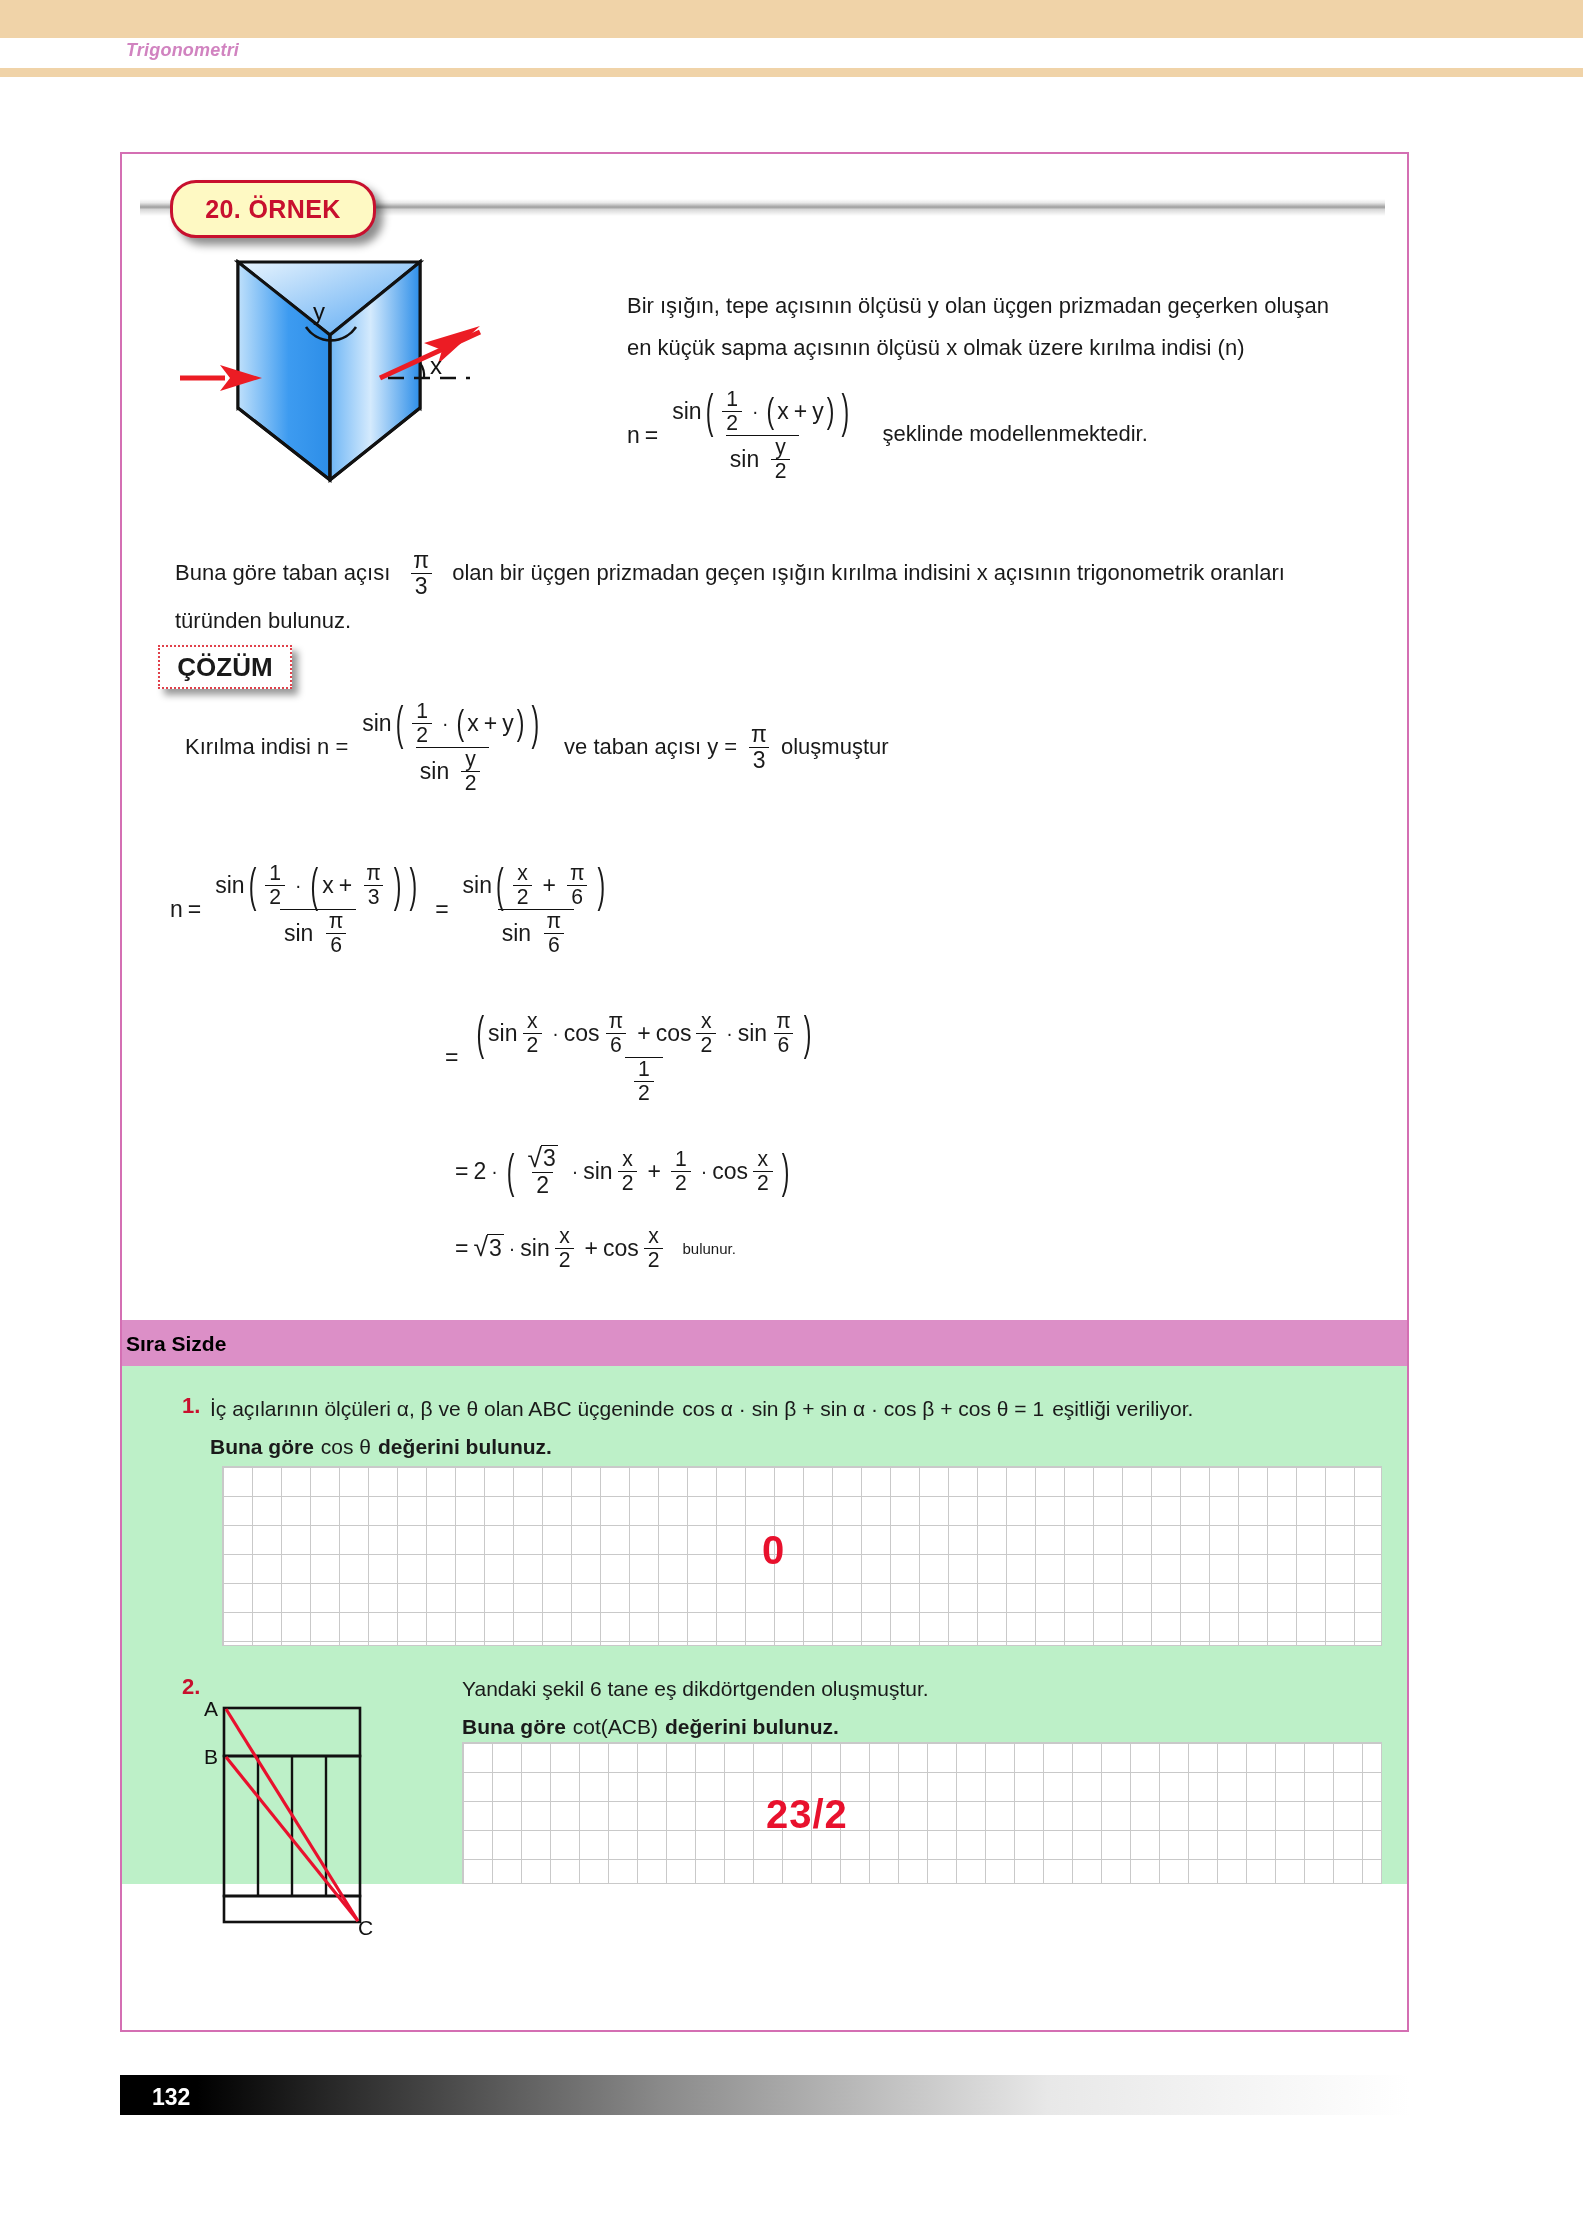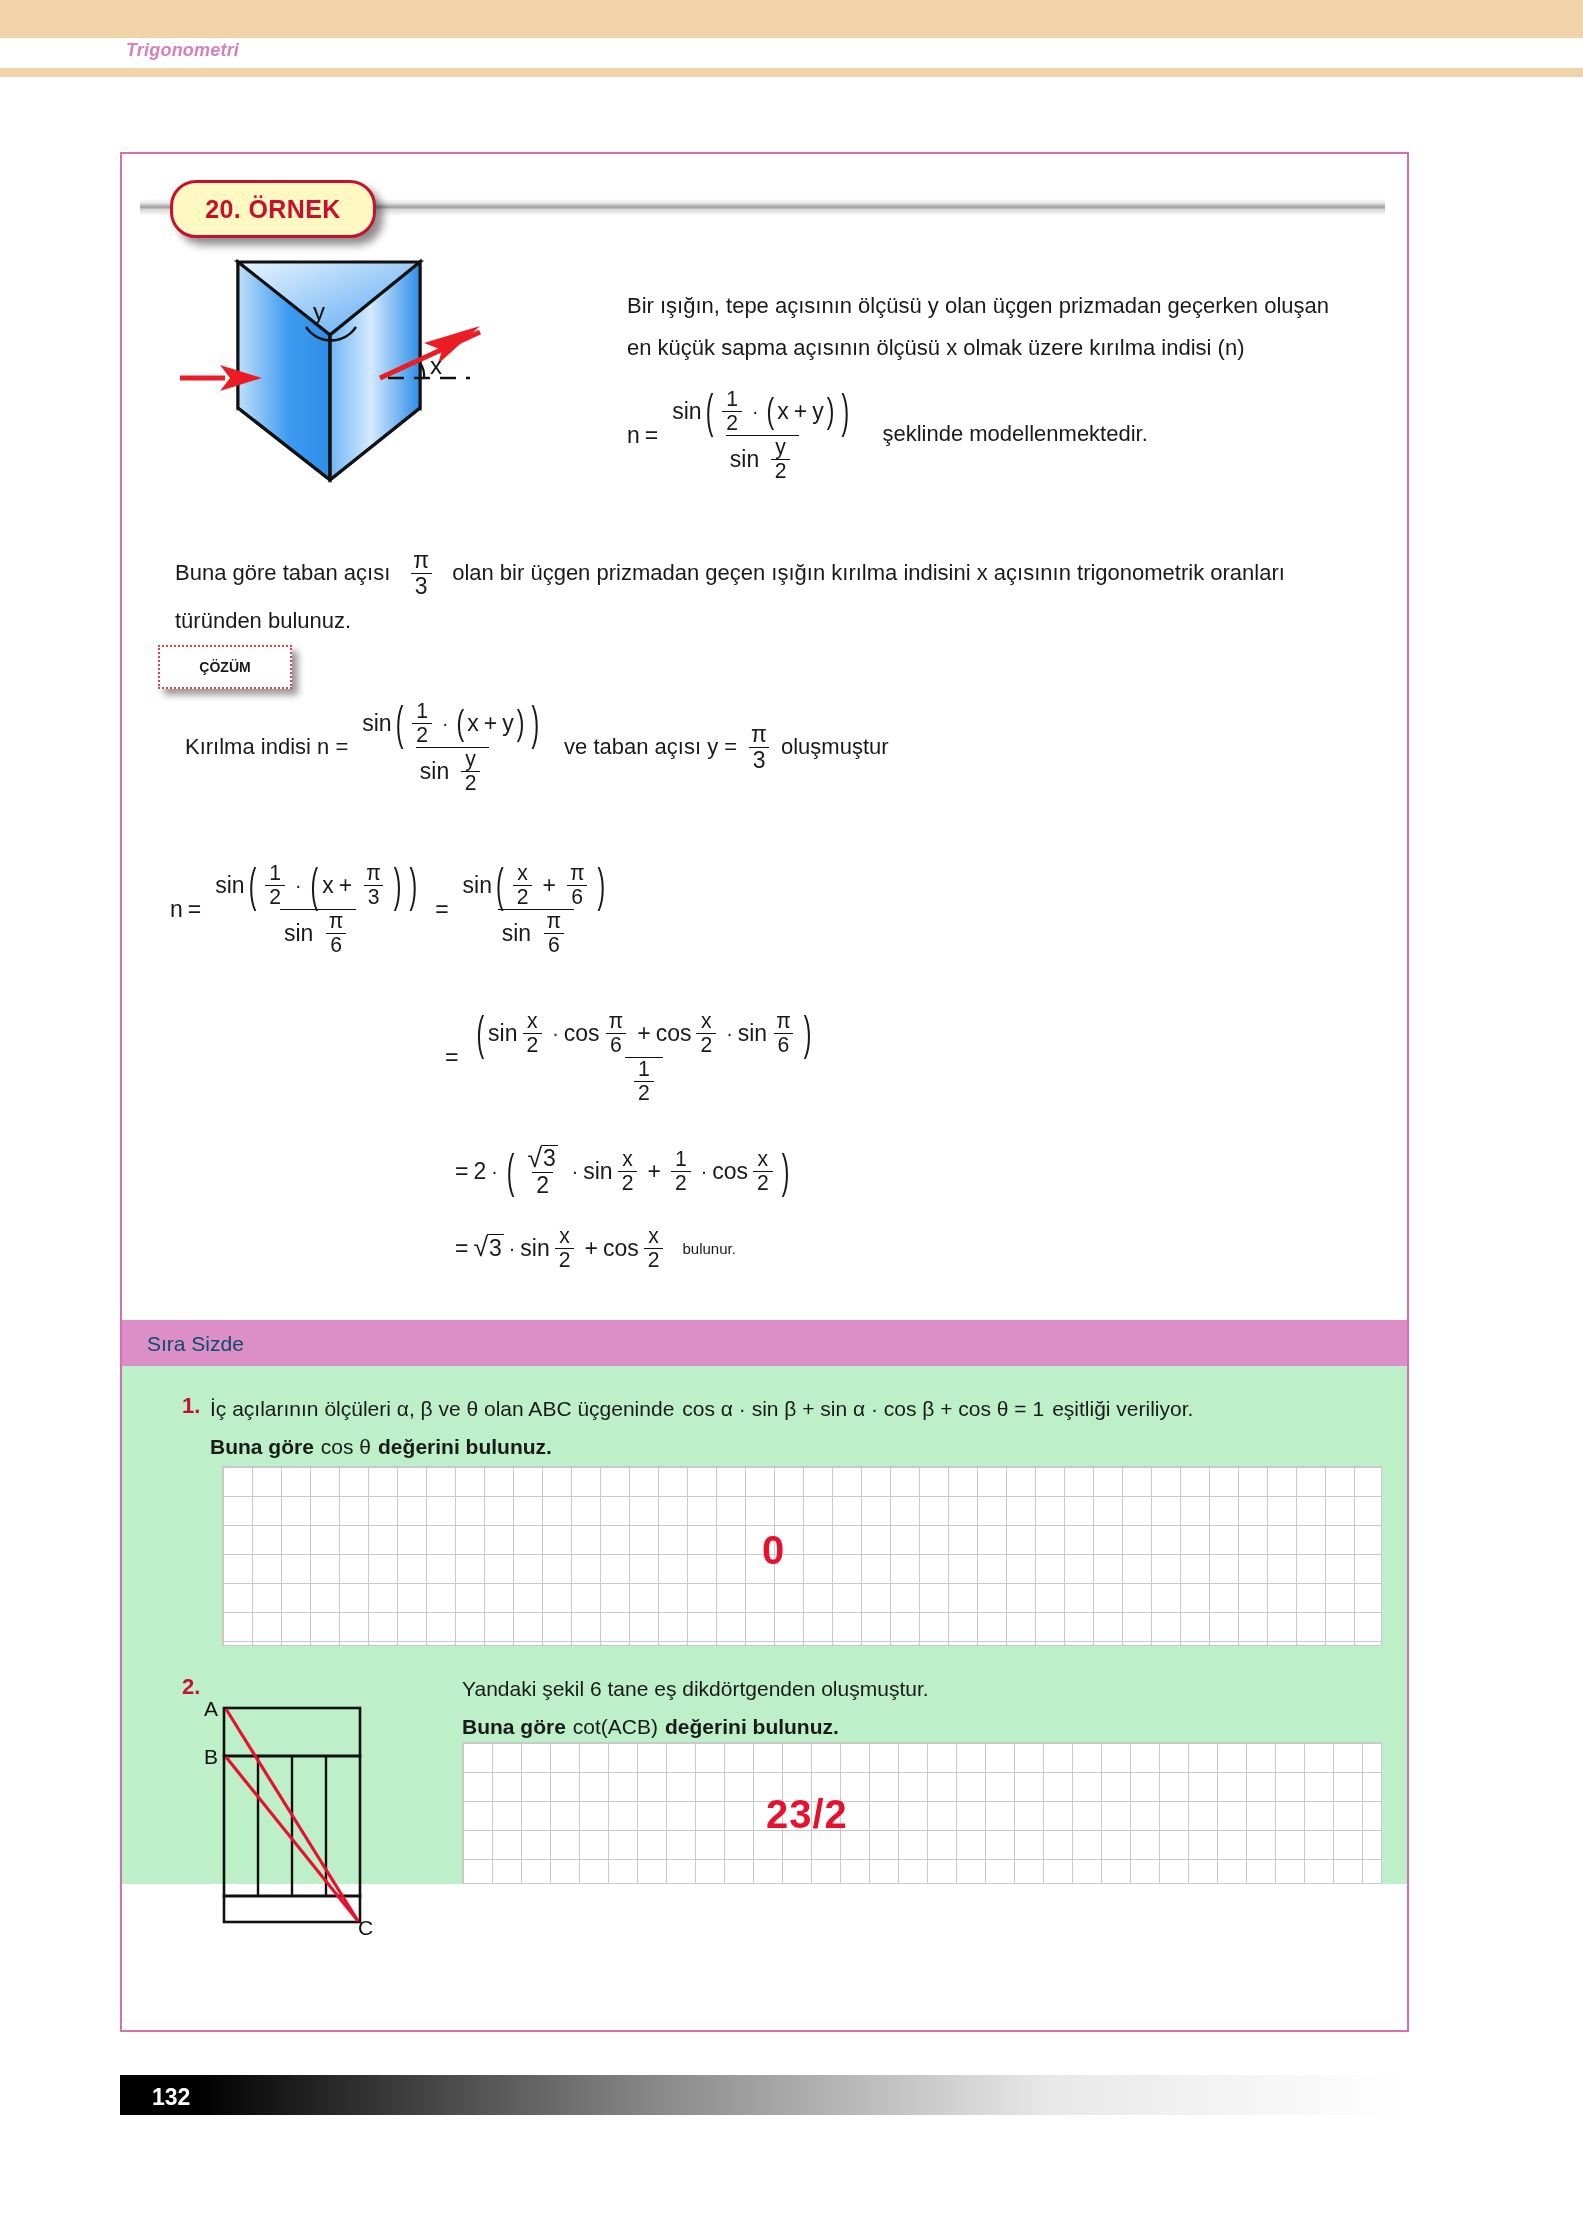--- a/index.html
+++ b/index.html
@@ -33,40 +33,40 @@
   }
   
   .prism-wrap{position:absolute;left:180px;top:250px;width:320px;height:280px;}
   
   .prob-text{position:absolute;left:627px;top:285px;width:770px;font-size:22px;line-height:42px;}
   .prob-after{position:absolute;left:175px;top:548px;width:1210px;font-size:22px;line-height:44px;}
   
   .coz-badge{
     position:absolute;left:158px;top:645px;width:130px;height:40px;
     border:2px dotted #e0404a;background:#fff;box-shadow:6px 6px 7px rgba(0,0,0,.4);
-    display:flex;align-items:center;justify-content:center;font-weight:bold;font-size:14px;
+    display:flex;align-items:center;justify-content:center;font-weight:bold;font-size:26px;
   }
   .mathblock{position:absolute;font-size:23px;}
   
   .m{display:inline-flex;align-items:center;vertical-align:middle;font-size:23px;white-space:nowrap;}
   .frac{display:inline-flex;flex-direction:column;align-items:center;vertical-align:middle;
         margin:0 5px;line-height:1.08;}
   .frac>.num{padding:0 4px;}
   .frac>.den{padding:0 4px;border-top:1.7px solid #111;}
   .fs{font-size:.92em;}
   .paren{display:inline-block;font-size:1em;transform:scaleY(2.0);margin:0 4px;font-weight:300;}
   .paren-sm{display:inline-block;transform:scaleY(1.55);margin:0 3px;font-weight:300;}
   .sq{display:inline-flex;align-items:flex-start;}
   .sq .rad{font-size:1.15em;line-height:1;}
   .sq .bar{border-top:1.6px solid #111;padding:0 2px 0 2px;margin-left:-1px;}
   .op{padding:0 5px;}
   .dotop{padding:0 5px;font-size:.85em;}
   
   .ss-head{position:absolute;left:122px;top:1320px;width:1285px;height:46px;background:#dc8fc7;}
-  .ss-head span{position:absolute;left:25px;top:12px;font-weight:normal;font-size:21px;color:#0c4a6e;}
+  .ss-head span{position:absolute;left:4px;top:12px;font-weight:bold;font-size:21px;color:#000000;}
   .ss-body{position:absolute;left:122px;top:1366px;width:1285px;height:518px;background:#bdf0c8;}
   .qnum{position:absolute;color:#c8102e;font-weight:bold;font-size:22px;}
   .qtext{position:absolute;font-size:21px;line-height:38px;}
   
   .gridbox{position:absolute;background:#ffffff;
     background-image:
       repeating-linear-gradient(to right,#c9c9c9 0 1px,transparent 1px 29px),
       repeating-linear-gradient(to bottom,#c9c9c9 0 1px,transparent 1px 29px);
     border:1px solid #c9c9c9;box-sizing:border-box;}
   .ansval{position:absolute;color:#e8112d;font-weight:bold;font-size:40px;letter-spacing:1px;}

